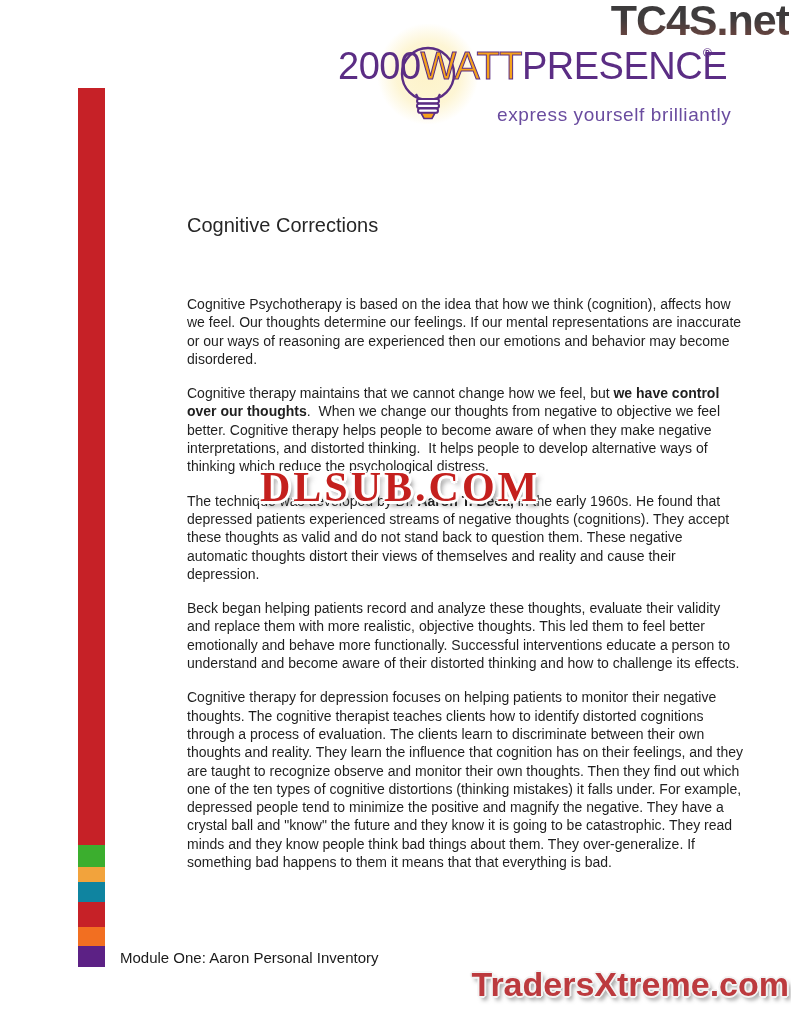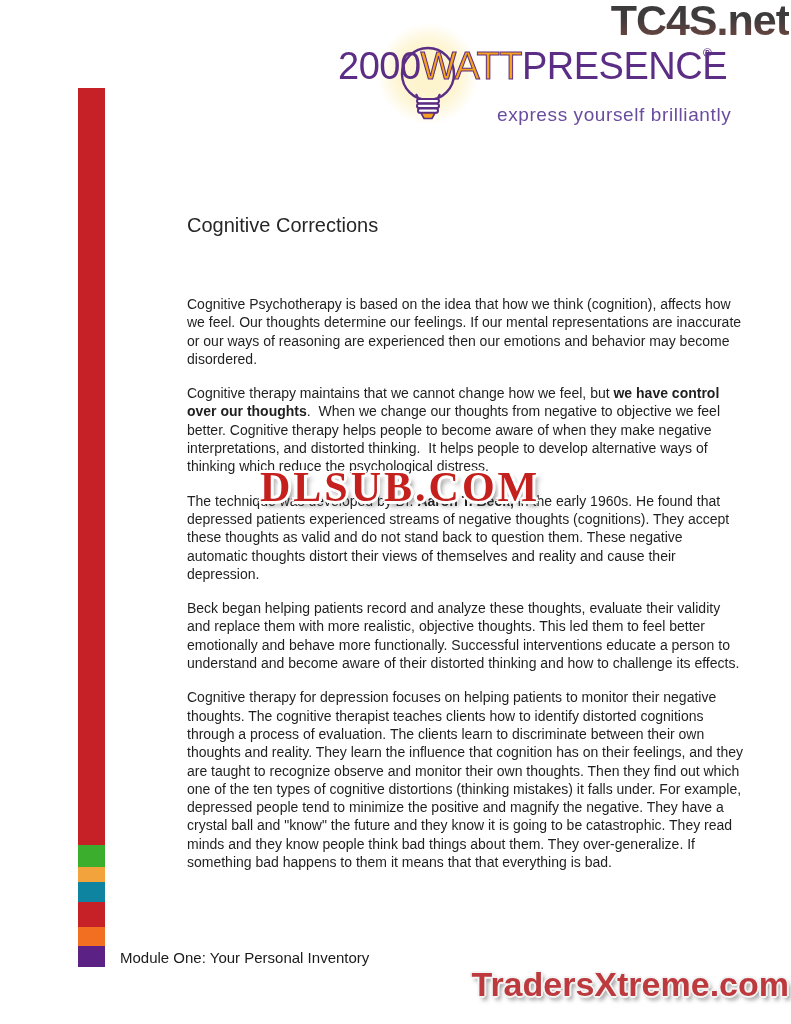--- a/index.html
+++ b/index.html
@@ -131,15 +131,15 @@
         <p><span>Cognitive therapy maintains that we cannot change how we feel, but </span><span class="b">we have control over our thoughts</span><span>.  When we change our thoughts from negative to objective we feel better. Cognitive therapy helps people to become aware of when they make negative interpretations, and distorted thinking.  It helps people to develop alternative ways of thinking which reduce the psychological distress.</span></p>
         <p><span>The technique was developed by Dr. </span><span class="b">Aaron T. Beck,</span><span> in the early 1960s. He found that depressed patients experienced streams of negative thoughts (cognitions). They accept these thoughts as valid and do not stand back to question them. These negative automatic thoughts distort their views of themselves and reality and cause their depression.</span></p>
         <p><span>Beck began helping patients record and analyze these thoughts, evaluate their validity and replace them with more realistic, objective thoughts. This led them to feel better emotionally and behave more functionally. Successful interventions educate a person to understand and become aware of their distorted thinking and how to challenge its effects.</span></p>
         <p><span>Cognitive therapy for depression focuses on helping patients to monitor their negative thoughts. The cognitive therapist teaches clients how to identify distorted cognitions through a process of evaluation. The clients learn to discriminate between their own thoughts and reality. They learn the influence that cognition has on their feelings, and they are taught to recognize observe and monitor their own thoughts. Then they find out which one of the ten types of cognitive distortions (thinking mistakes) it falls under. For example, depressed people tend to minimize the positive and magnify the negative. They have a crystal ball and "know" the future and they know it is going to be catastrophic. They read minds and they know people think bad things about them. They over-generalize. If something bad happens to them it means that that everything is bad.</span></p>
       </div>
   </div>
 
   <div class="wm-center">DLSUB.COM</div>
   <div class="wm-traders">TradersXtreme.com</div>
 
-  <div class="footer">Module One: Your Personal Inventory</div>
+  <div class="footer">Module One: Aaron Personal Inventory</div>
 
 </div>
 
 </body></html>

